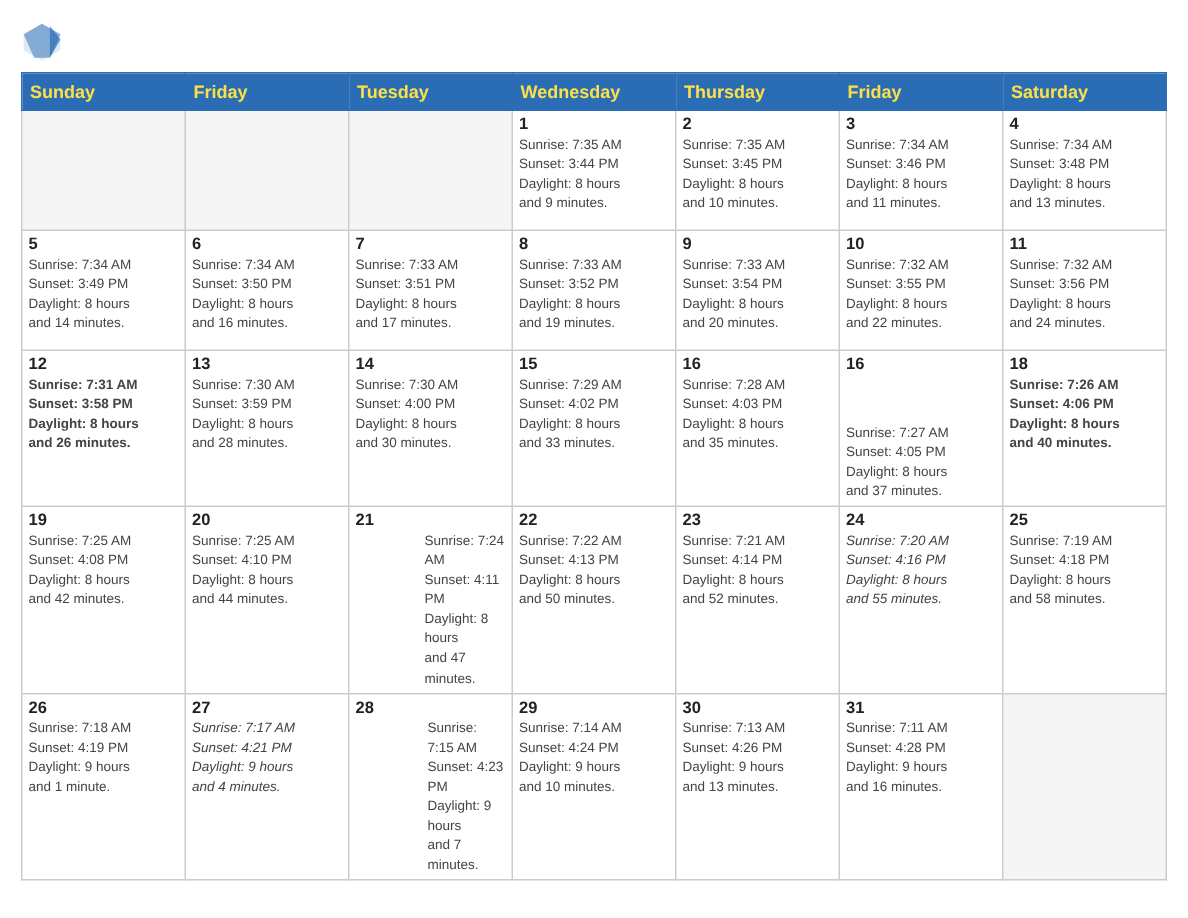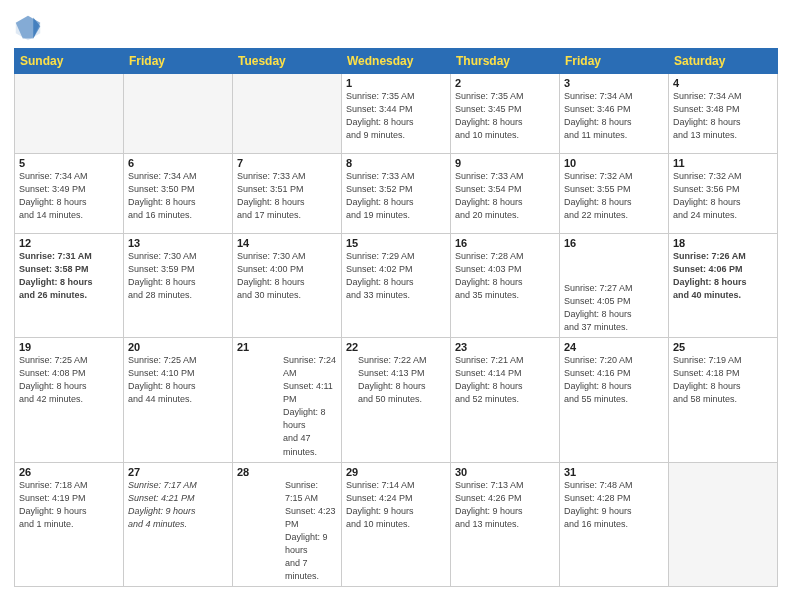--- a/index.html
+++ b/index.html
@@ -286,35 +286,35 @@
           </td>
           <td>
             <span class="day-num">21</span>
             <div class="day-info" style="white-space: pre-line; margin-left: 46px;">Sunrise: 7:24 AM
 Sunset: 4:11 PM
 Daylight: 8 hours
 and 47 minutes.</div>
           </td>
           <td>
             <span class="day-num">22</span>
-            <div class="day-info" style="white-space: pre-line; margin-left: 12px;">Sunrise: 7:22 AM
+            <div class="day-info" style="white-space: pre-line;">Sunrise: 7:22 AM
 Sunset: 4:13 PM
 Daylight: 8 hours
 and 50 minutes.</div>
           </td>
           <td>
             <span class="day-num">23</span>
             <div class="day-info" style="white-space: pre-line;">Sunrise: 7:21 AM
 Sunset: 4:14 PM
 Daylight: 8 hours
 and 52 minutes.</div>
           </td>
           <td>
             <span class="day-num">24</span>
-            <div class="day-info" style="white-space: pre-line;">Sunrise: 7:20 AM
+            <div class="day-info" style="white-space: pre-line; font-style: italic;">Sunrise: 7:20 AM
 Sunset: 4:16 PM
 Daylight: 8 hours
 and 55 minutes.</div>
           </td>
           <td>
             <span class="day-num">25</span>
             <div class="day-info" style="white-space: pre-line;">Sunrise: 7:19 AM
 Sunset: 4:18 PM
 Daylight: 8 hours
 and 58 minutes.</div>
@@ -351,21 +351,21 @@
           </td>
           <td>
             <span class="day-num">30</span>
             <div class="day-info" style="white-space: pre-line;">Sunrise: 7:13 AM
 Sunset: 4:26 PM
 Daylight: 9 hours
 and 13 minutes.</div>
           </td>
           <td>
             <span class="day-num">31</span>
-            <div class="day-info" style="white-space: pre-line;">Sunrise: 7:48 AM
+            <div class="day-info" style="white-space: pre-line;">Sunrise: 7:11 AM
 Sunset: 4:28 PM
 Daylight: 9 hours
 and 16 minutes.</div>
           </td>
           <td class="empty"></td>
         </tr>
       </tbody>
   </table>
 </div>
 

